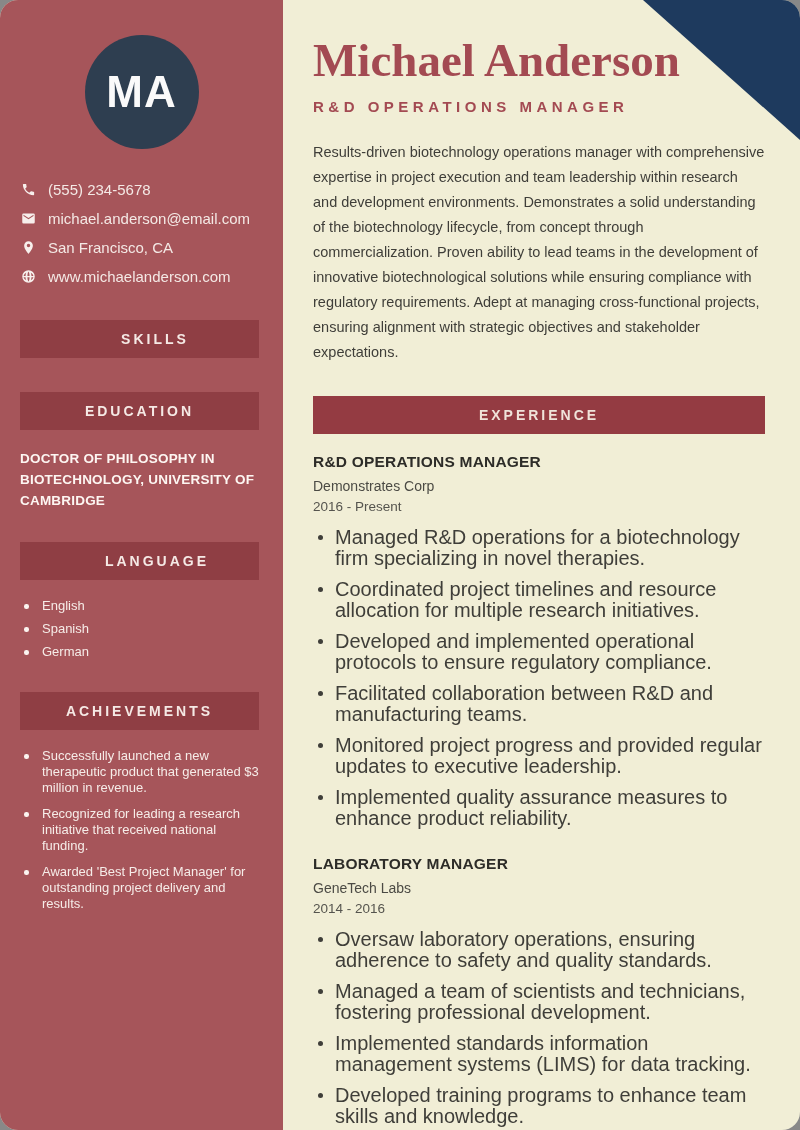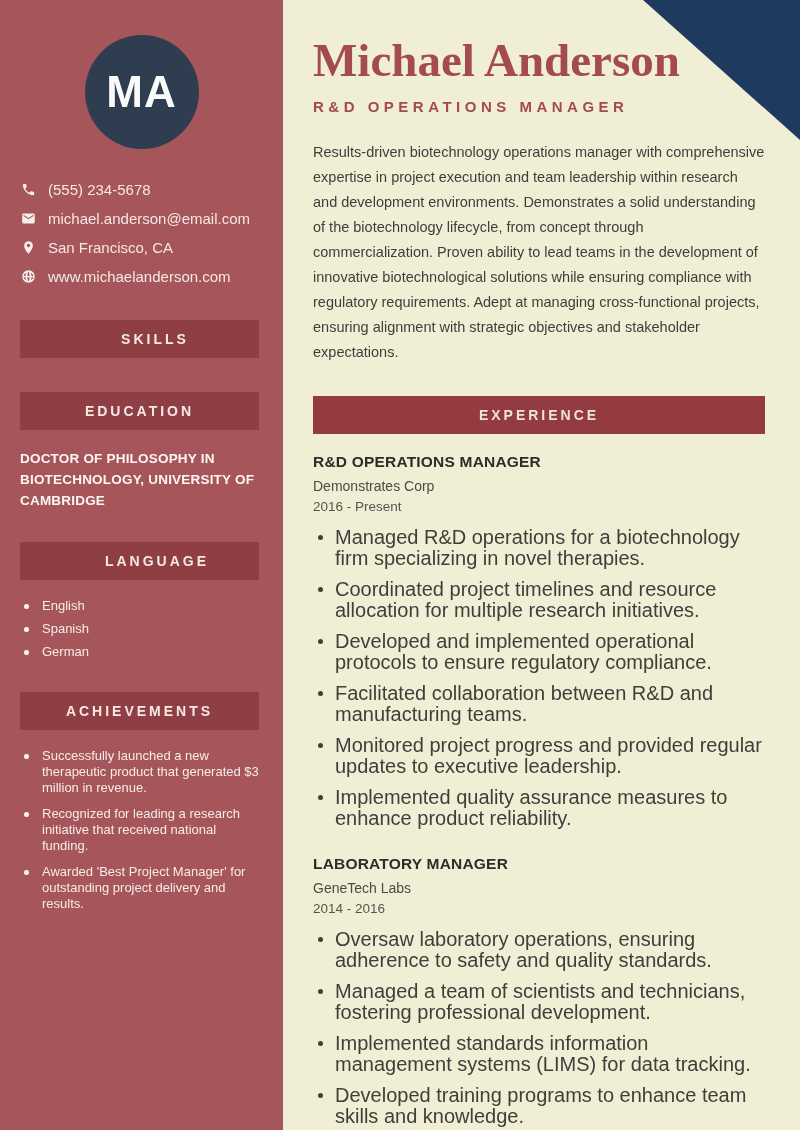--- a/index.html
+++ b/index.html
@@ -9,21 +9,21 @@
     --experience-bar-bg:#943b42;
     --accent-navy:#1e3a5e;
     --name-color:#a34a52;
     --avatar-bg:#2e3e50;
   }
   *{margin:0;padding:0;box-sizing:border-box;}
   html,body{background:#888;}
   body{font-family:"Liberation Sans","DejaVu Sans",sans-serif;}
   .page{
     position:relative;width:800px;height:1130px;margin:0 auto;
-    display:flex;overflow:hidden;background:var(--main-bg);
+    display:flex;overflow:hidden;background:var(--main-bg);border-radius:18px;
   }
   
   .corner-triangle{
     position:absolute;top:0;right:0;width:157px;height:140px;
     background:var(--accent-navy);
     clip-path:polygon(0 0,100% 0,100% 100%);
     z-index:3;
   }
   
   .sidebar{

